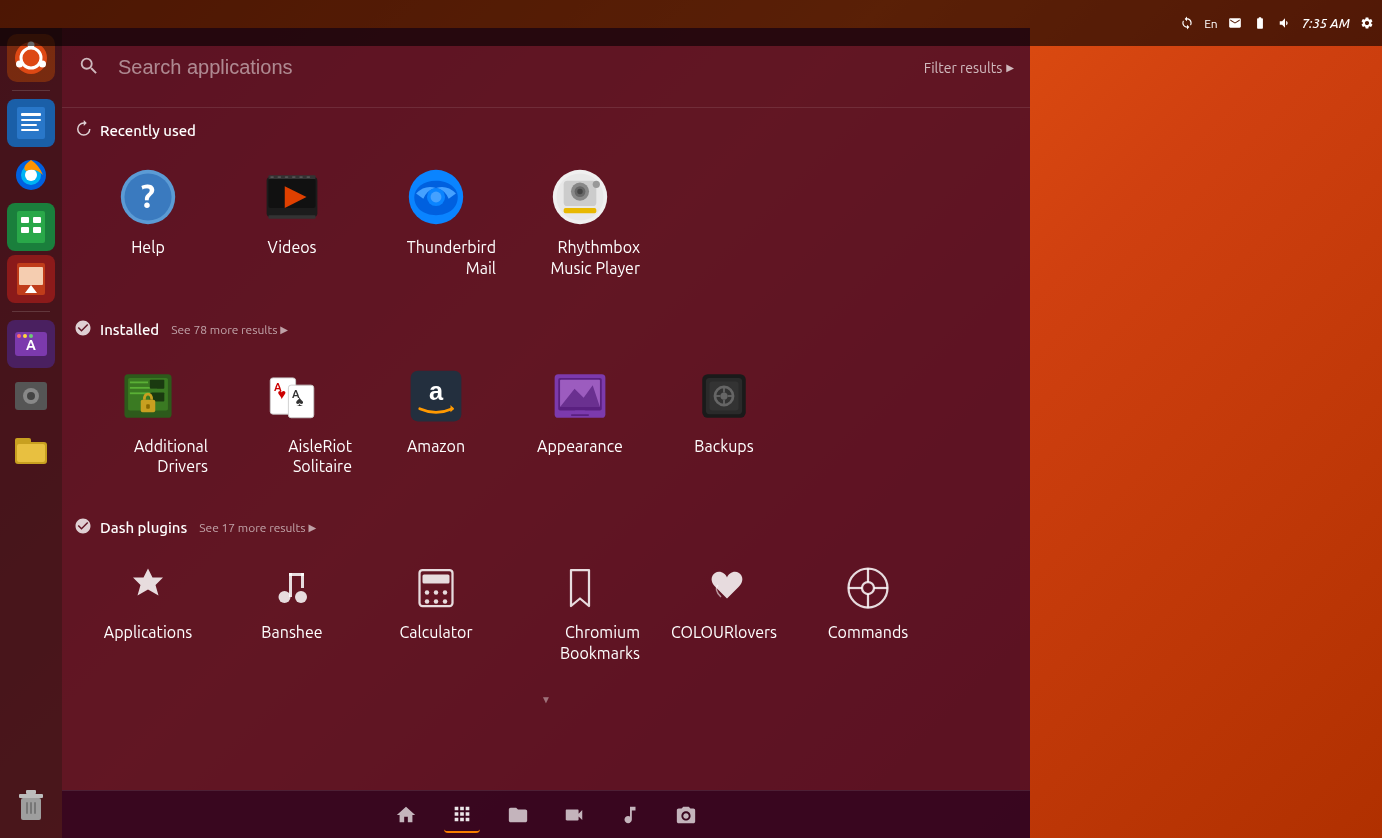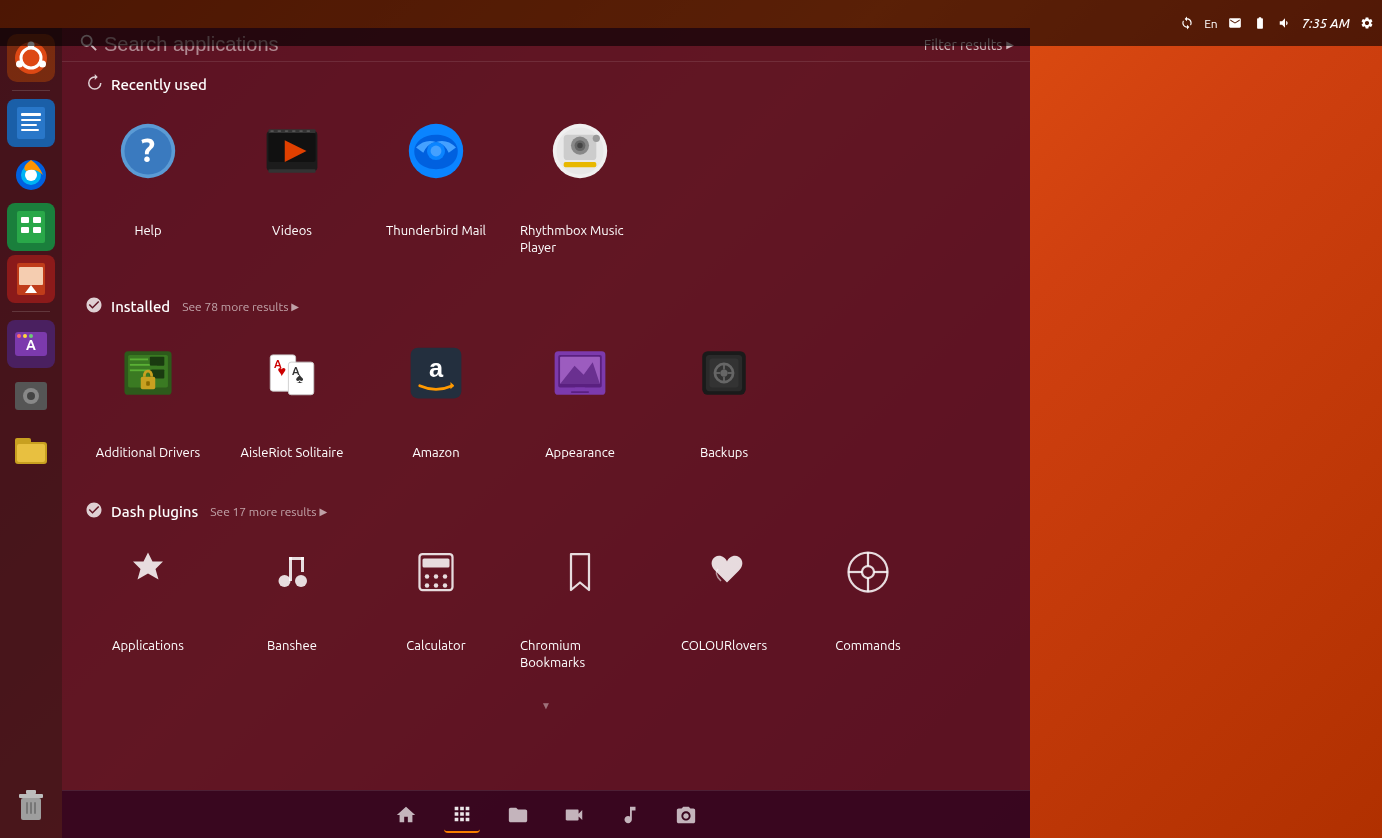--- a/index.html
+++ b/index.html
@@ -89,22 +89,22 @@
       bottom: 0;
       background: rgba(70,10,40,0.82);
       display: flex;
       flex-direction: column;
     }
 
     
     .search-bar {
       display: flex;
       align-items: center;
-      padding: 4px 16px;
-      gap: 4px;
+      padding: 27px 16px;
+      gap: 18px;
       border-bottom: 1px solid rgba(255,255,255,0.1);
     }
     .search-icon-wrap {
       color: rgba(255,255,255,0.7);
       font-size: 18px;
     }
     .search-input {
       flex: 1;
       background: transparent;
       border: none;
@@ -134,21 +134,21 @@
       overflow-x: hidden;
       padding: 0;
     }
     .content::-webkit-scrollbar { width: 0; }
 
     
     .section-header {
       display: flex;
       align-items: center;
       gap: 8px;
-      padding: 12px 23px 8px;
+      padding: 12px 12px 8px;
     }
     .section-icon {
       color: rgba(255,255,255,0.7);
       font-size: 16px;
     }
     .section-title {
       color: #fff;
       font-size: 15px;
       font-weight: 500;
     }
@@ -187,26 +187,25 @@
       align-items: center;
       justify-content: center;
       margin-bottom: 8px;
     }
     .app-icon-wrap img, .app-icon-wrap svg {
       width: 58px;
       height: 58px;
     }
     .app-label {
       color: #fff;
-      font-size: 13px;
-      text-align: left;
+      font-size: 16px;
+      text-align: right;
       line-height: 1.3;
       max-width: 120px;
       word-wrap: break-word;
-      margin-top: 31px;
     }
 
     
     .bottom-bar {
       height: 48px;
       background: rgba(50,5,30,0.85);
       display: flex;
       align-items: center;
       justify-content: center;
       gap: 20px;

